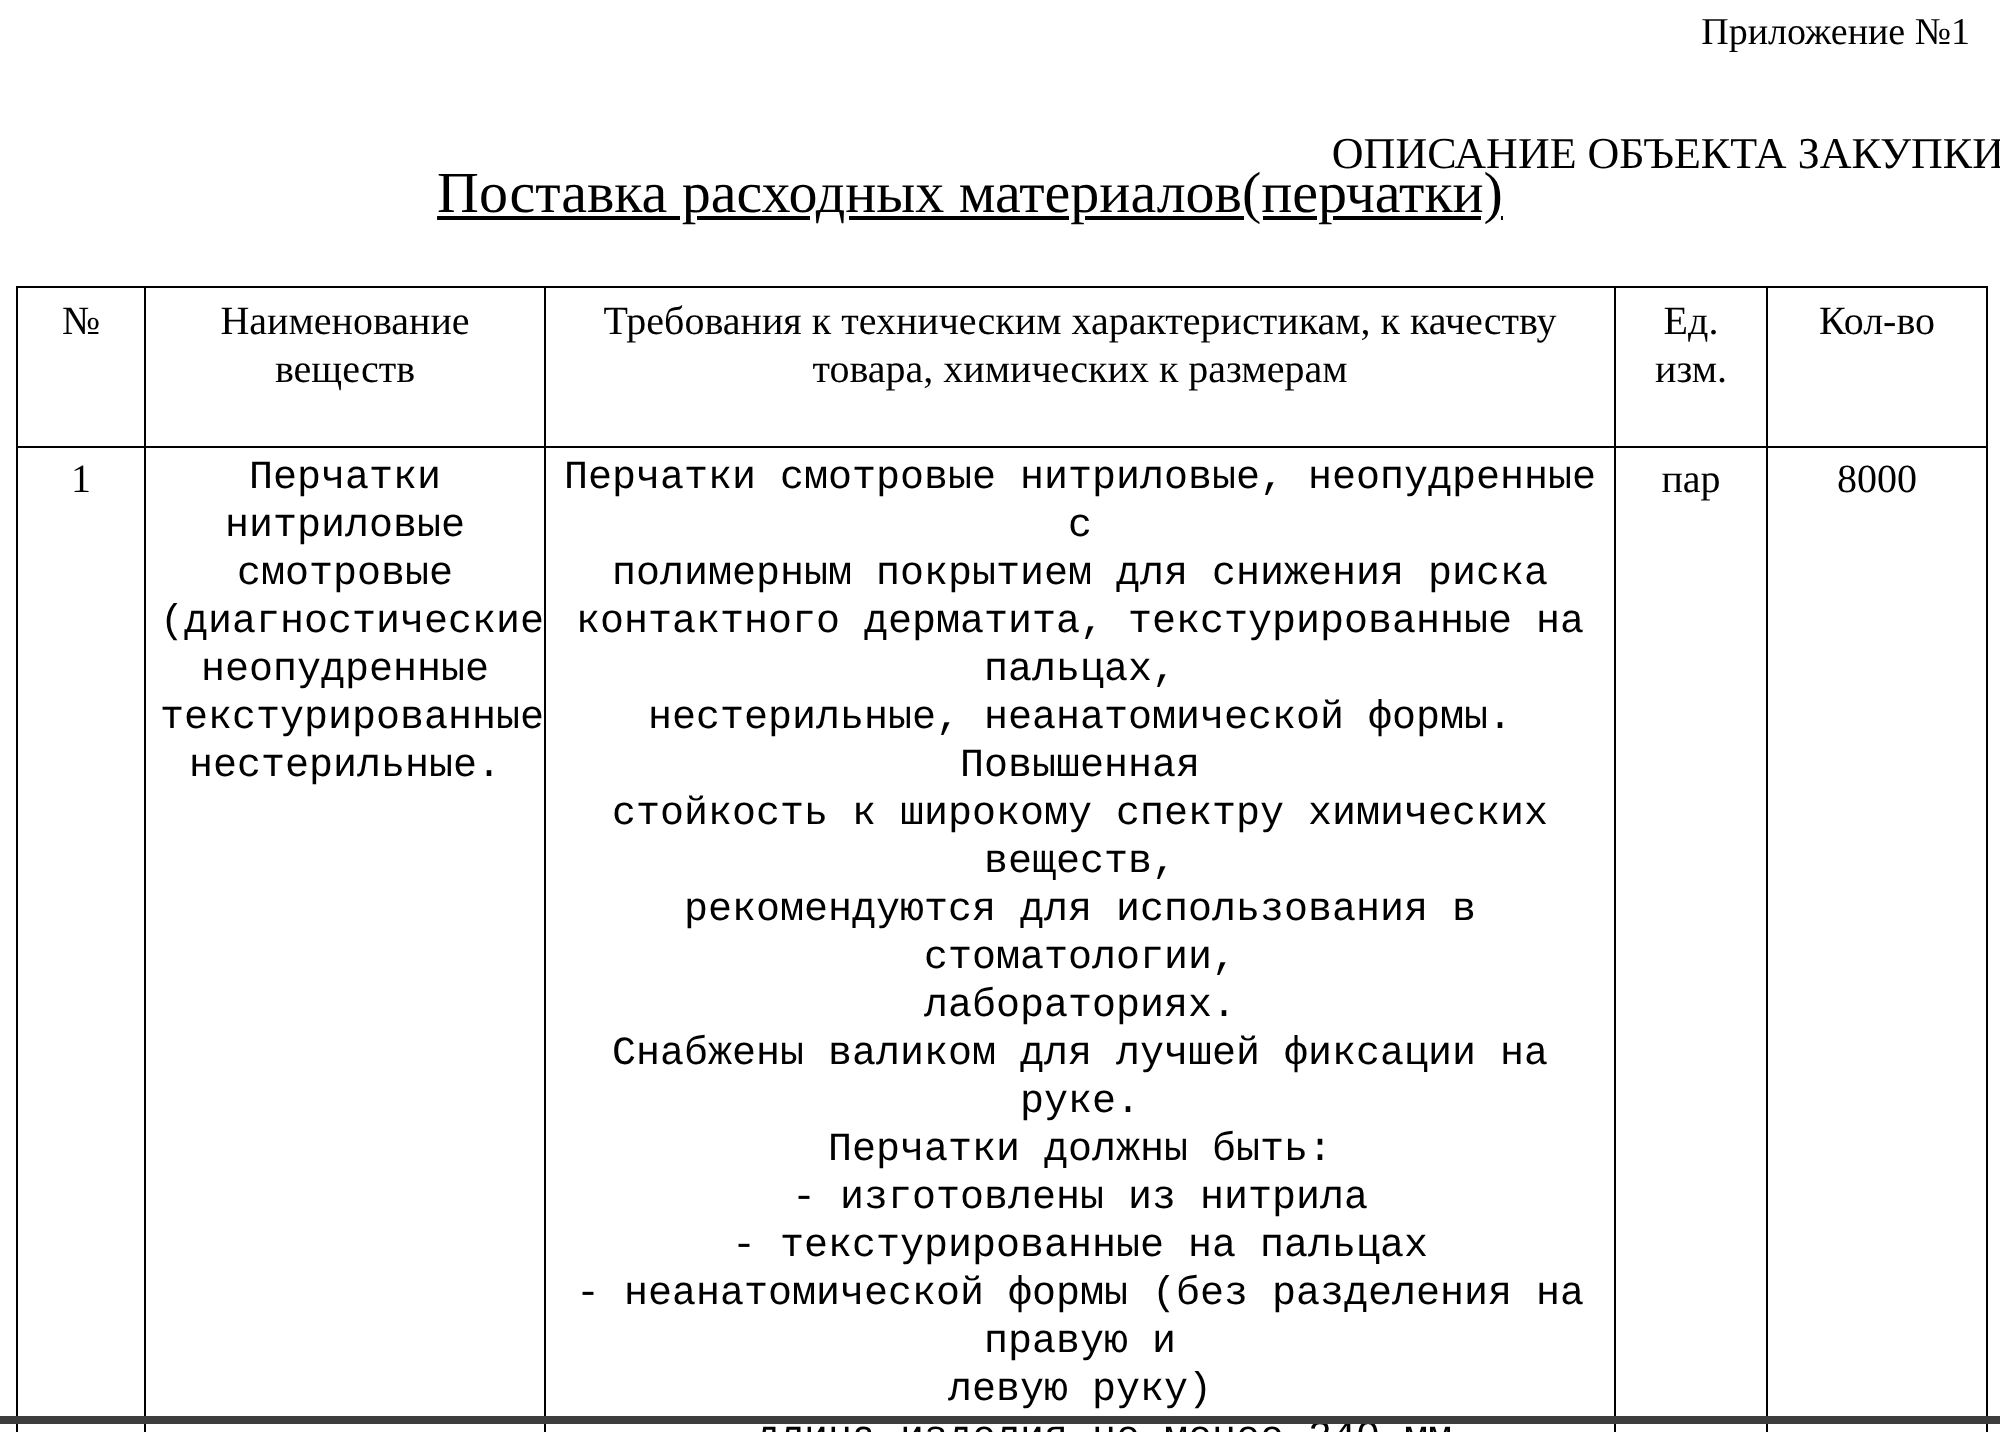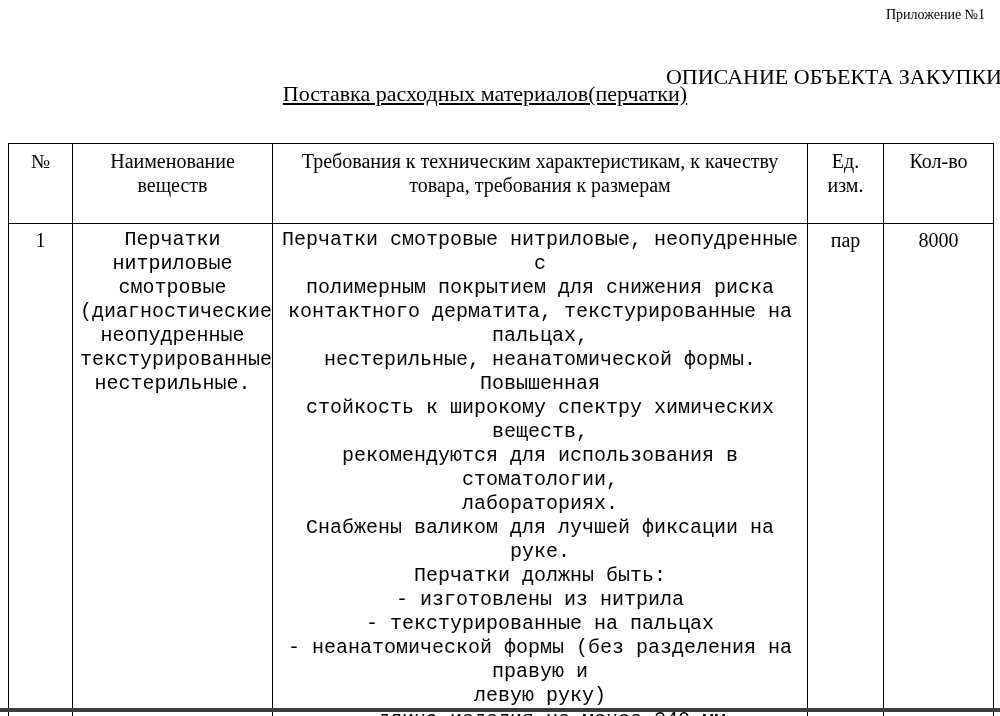--- a/index.html
+++ b/index.html
@@ -12,41 +12,41 @@
     height: 716px;
     overflow: hidden;
     background: #ffffff;
     color: #000000;
     font-family: "Liberation Serif", "DejaVu Serif", serif;
   }
   .appendix {
     position: absolute;
     top: 7px;
     right: 15px;
-    font-size: 14px;
+    font-size: 19px;
     line-height: 1.1;
   }
   .doc-title {
     position: absolute;
     top: 48px;
     left: 0;
     width: 985px;
     margin: 17px;
     text-align: right;
     font-size: 22px;
     font-weight: normal;
     line-height: 1.1;
   }
   .doc-subtitle {
     position: absolute;
     top: 82px;
     left: 0;
     width: 970px;
     text-align: center;
-    font-size: 22px;
+    font-size: 29px;
     line-height: 1.1;
     text-decoration: underline;
   }
   table.spec-table {
     position: absolute;
     top: 143px;
     left: 8px;
     width: 985px;
     border-collapse: collapse;
     table-layout: fixed;
@@ -92,21 +92,21 @@
     <col style="width:64px">
     <col style="width:200px">
     <col style="width:535px">
     <col style="width:76px">
     <col style="width:110px">
   </colgroup>
   <thead>
     <tr>
       <th>№</th>
       <th>Наименование веществ</th>
-      <th>Требования к техническим характеристикам, к качеству товара, требования к размерам</th>
+      <th>Требования к техническим характеристикам, к качеству товара, химических к размерам</th>
       <th>Ед. изм.</th>
       <th>Кол-во</th>
     </tr>
   </thead>
   <tbody>
     <tr>
       <td class="cell-center">1</td>
       <td class="cell-text pre-lines">Перчатки
 нитриловые
 смотровые

